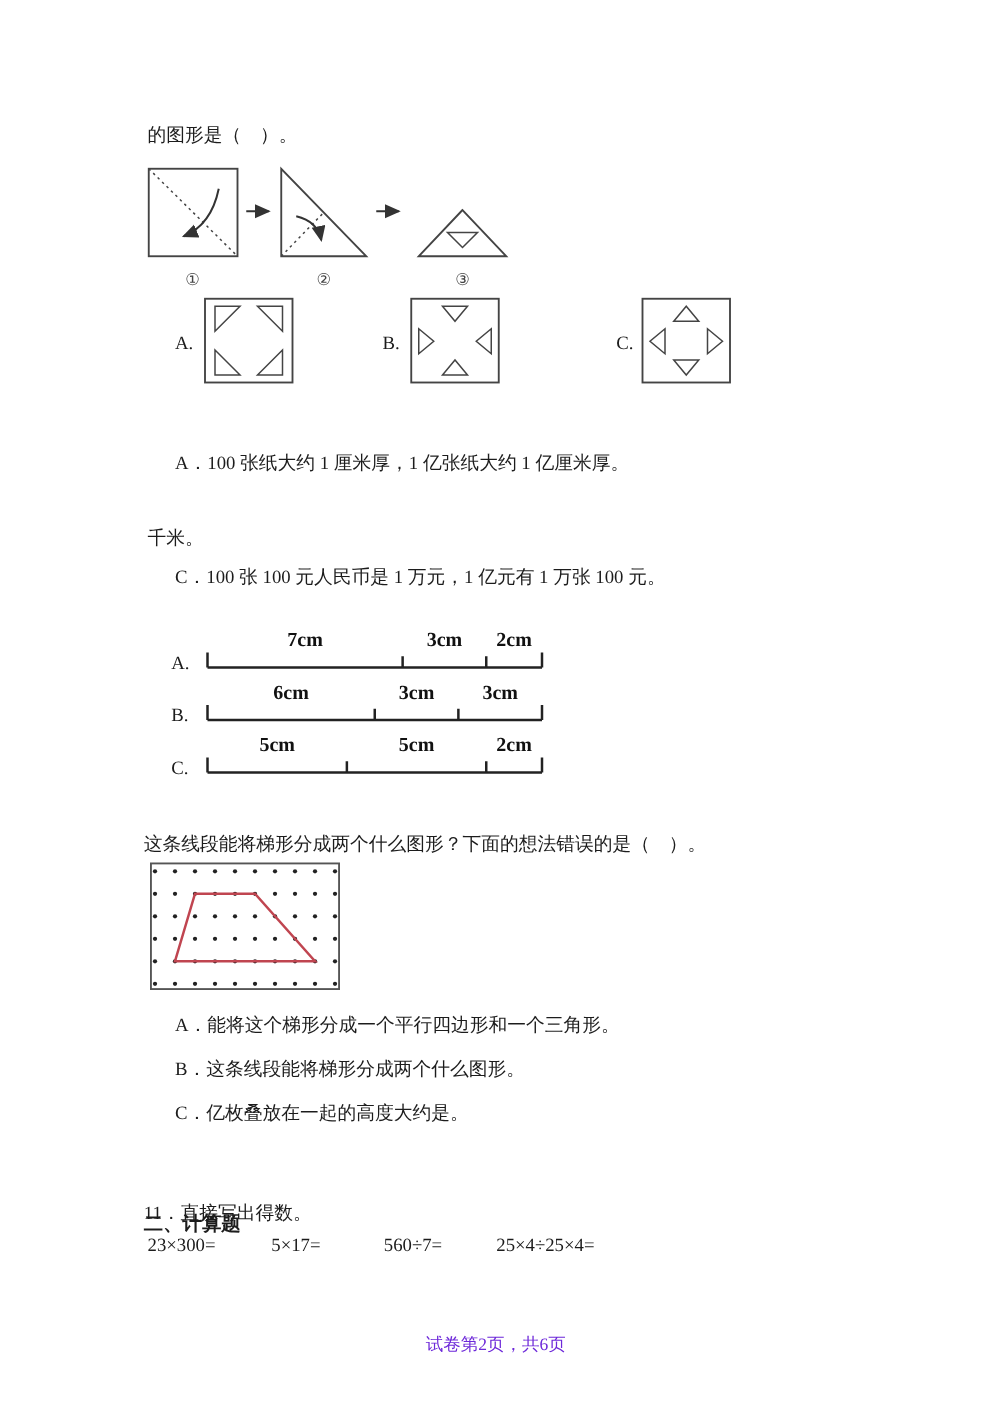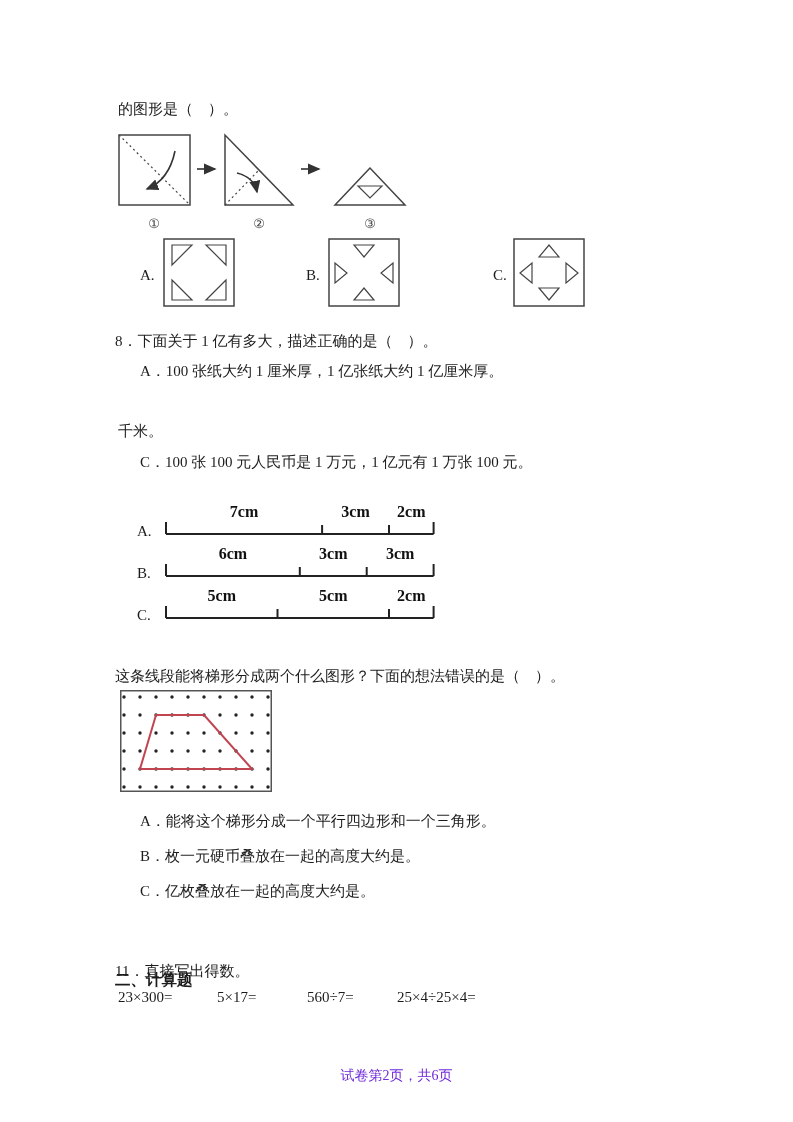--- a/index.html
+++ b/index.html
@@ -68,21 +68,20 @@
 
   <div class="t" style="left:493px;top:265px">C.</div>
   <svg style="left:513px;top:238px" width="72" height="69" viewBox="0 0 72 69">
     <rect class="shape" x="1" y="1" width="70" height="67"></rect>
     <polygon class="thin" points="26,19 46,19 36,7"></polygon>
     <polygon class="thin" points="19,25 19,45 7,35"></polygon>
     <polygon class="thin" points="53,25 53,45 65,35"></polygon>
     <polygon class="thin" points="26,50 46,50 36,62"></polygon>
   </svg>
 
-  <div class="t" style="left:115px;top:331px">8．下面关于 1 亿有多大，描述正确的是（　）。</div>
   <div class="t" style="left:140px;top:361px">A．100 张纸大约 1 厘米厚，1 亿张纸大约 1 亿厘米厚。</div>
   <div class="t" style="left:118px;top:421px">千米。</div>
   <div class="t" style="left:140px;top:452px">C．100 张 100 元人民币是 1 万元，1 亿元有 1 万张 100 元。</div>
 
   <div class="t" style="left:137px;top:521px">A.</div>
   <svg id="segrow-0" style="left:158px;top:501px" width="290" height="42">
       <line x1="8" y1="33" x2="275.6" y2="33" stroke="#222" stroke-width="2"></line>
       <line x1="8" y1="21" x2="8" y2="33" stroke="#222" stroke-width="2"></line>
       <line x1="164.1" y1="24" x2="164.1" y2="33" stroke="#222" stroke-width="2"></line>
       <line x1="231" y1="24" x2="231" y2="33" stroke="#222" stroke-width="2"></line>
@@ -173,21 +172,21 @@
       <circle cx="52" cy="97" r="1.7" fill="#222222"></circle>
       <circle cx="68" cy="97" r="1.7" fill="#222222"></circle>
       <circle cx="84" cy="97" r="1.7" fill="#222222"></circle>
       <circle cx="100" cy="97" r="1.7" fill="#222222"></circle>
       <circle cx="116" cy="97" r="1.7" fill="#222222"></circle>
       <circle cx="132" cy="97" r="1.7" fill="#222222"></circle>
       <circle cx="148" cy="97" r="1.7" fill="#222222"></circle>
       <polygon points="36,25 84,25 132,79 20,79" fill="none" stroke="#c04550" stroke-width="2"></polygon>
     </svg>
   <div class="t" style="left:140px;top:811px">A．能将这个梯形分成一个平行四边形和一个三角形。</div>
-  <div class="t" style="left:140px;top:846px">B．枚一元硬币叠放在一起的高度大约是。</div>
+  <div class="t" style="left:140px;top:846px">B．这条线段能将梯形分成两个什么图形。</div>
   <div class="t" style="left:140px;top:881px">C．亿枚叠放在一起的高度大约是。</div>
 
   <div class="t sec" style="left:115px;top:930px">二、计算题</div>
 
   <div class="t" style="left:115px;top:961px">11．直接写出得数。</div>
   <div class="t" style="left:118px;top:987px">23×300=</div>
   <div class="t" style="left:217px;top:987px">5×17=</div>
   <div class="t" style="left:307px;top:987px">560÷7=</div>
   <div class="t" style="left:397px;top:987px">25×4÷25×4=</div>
 

